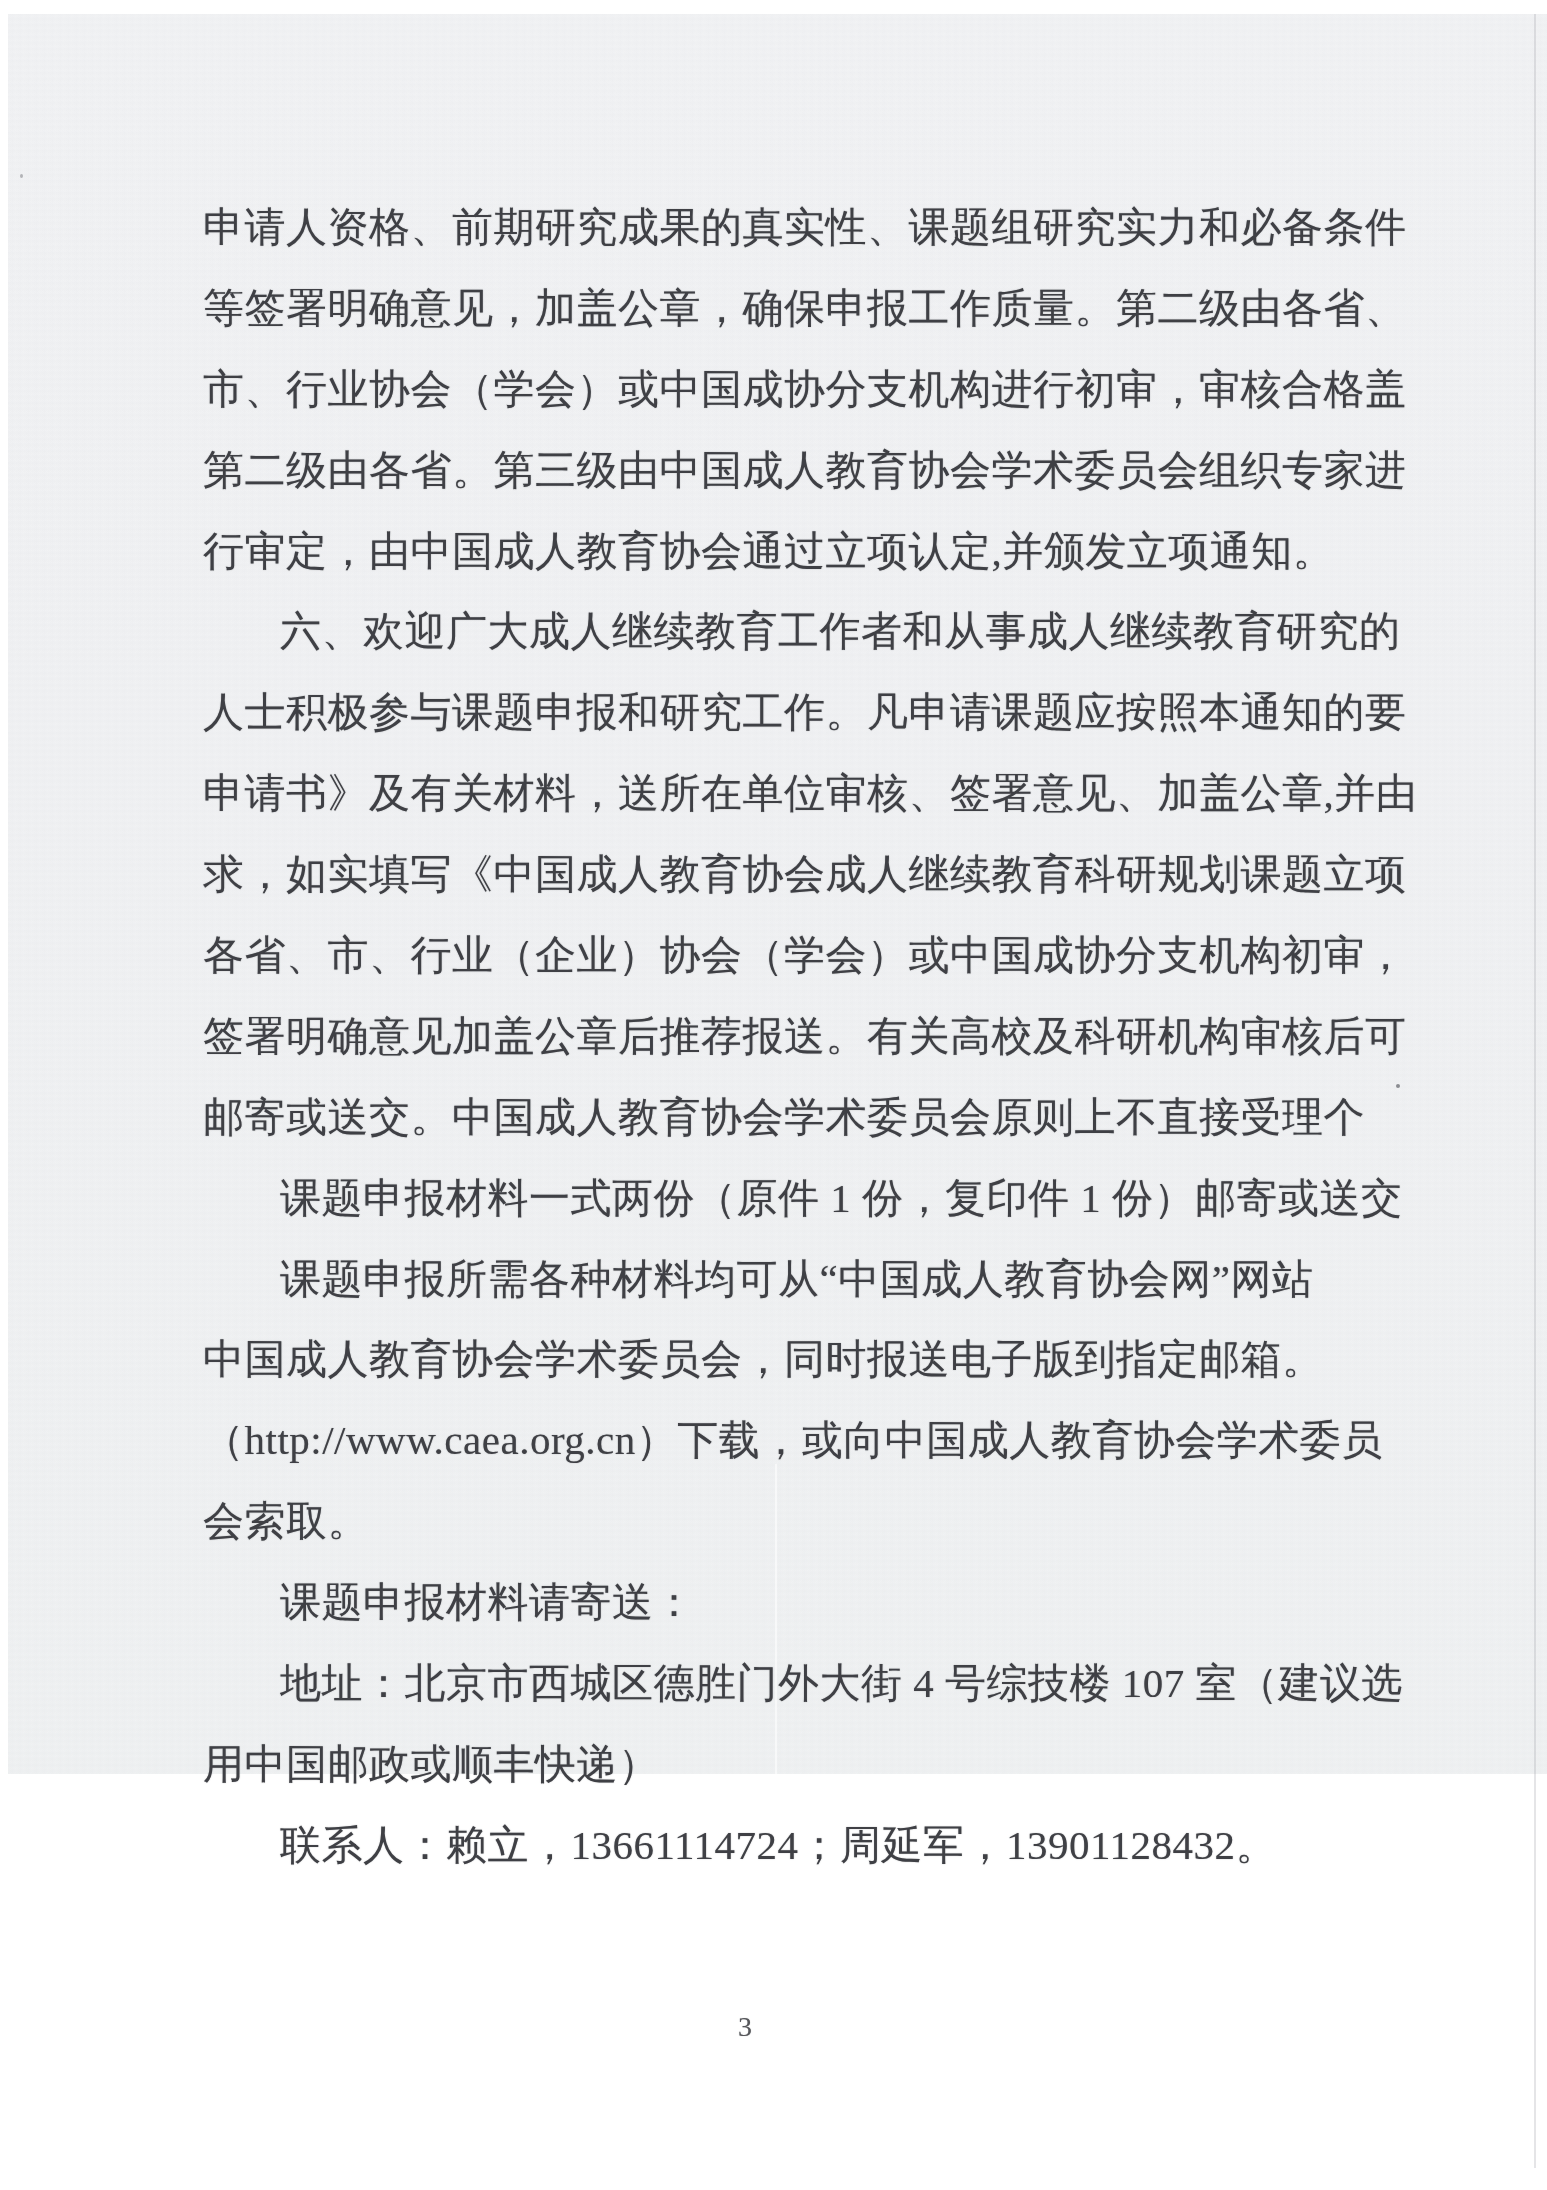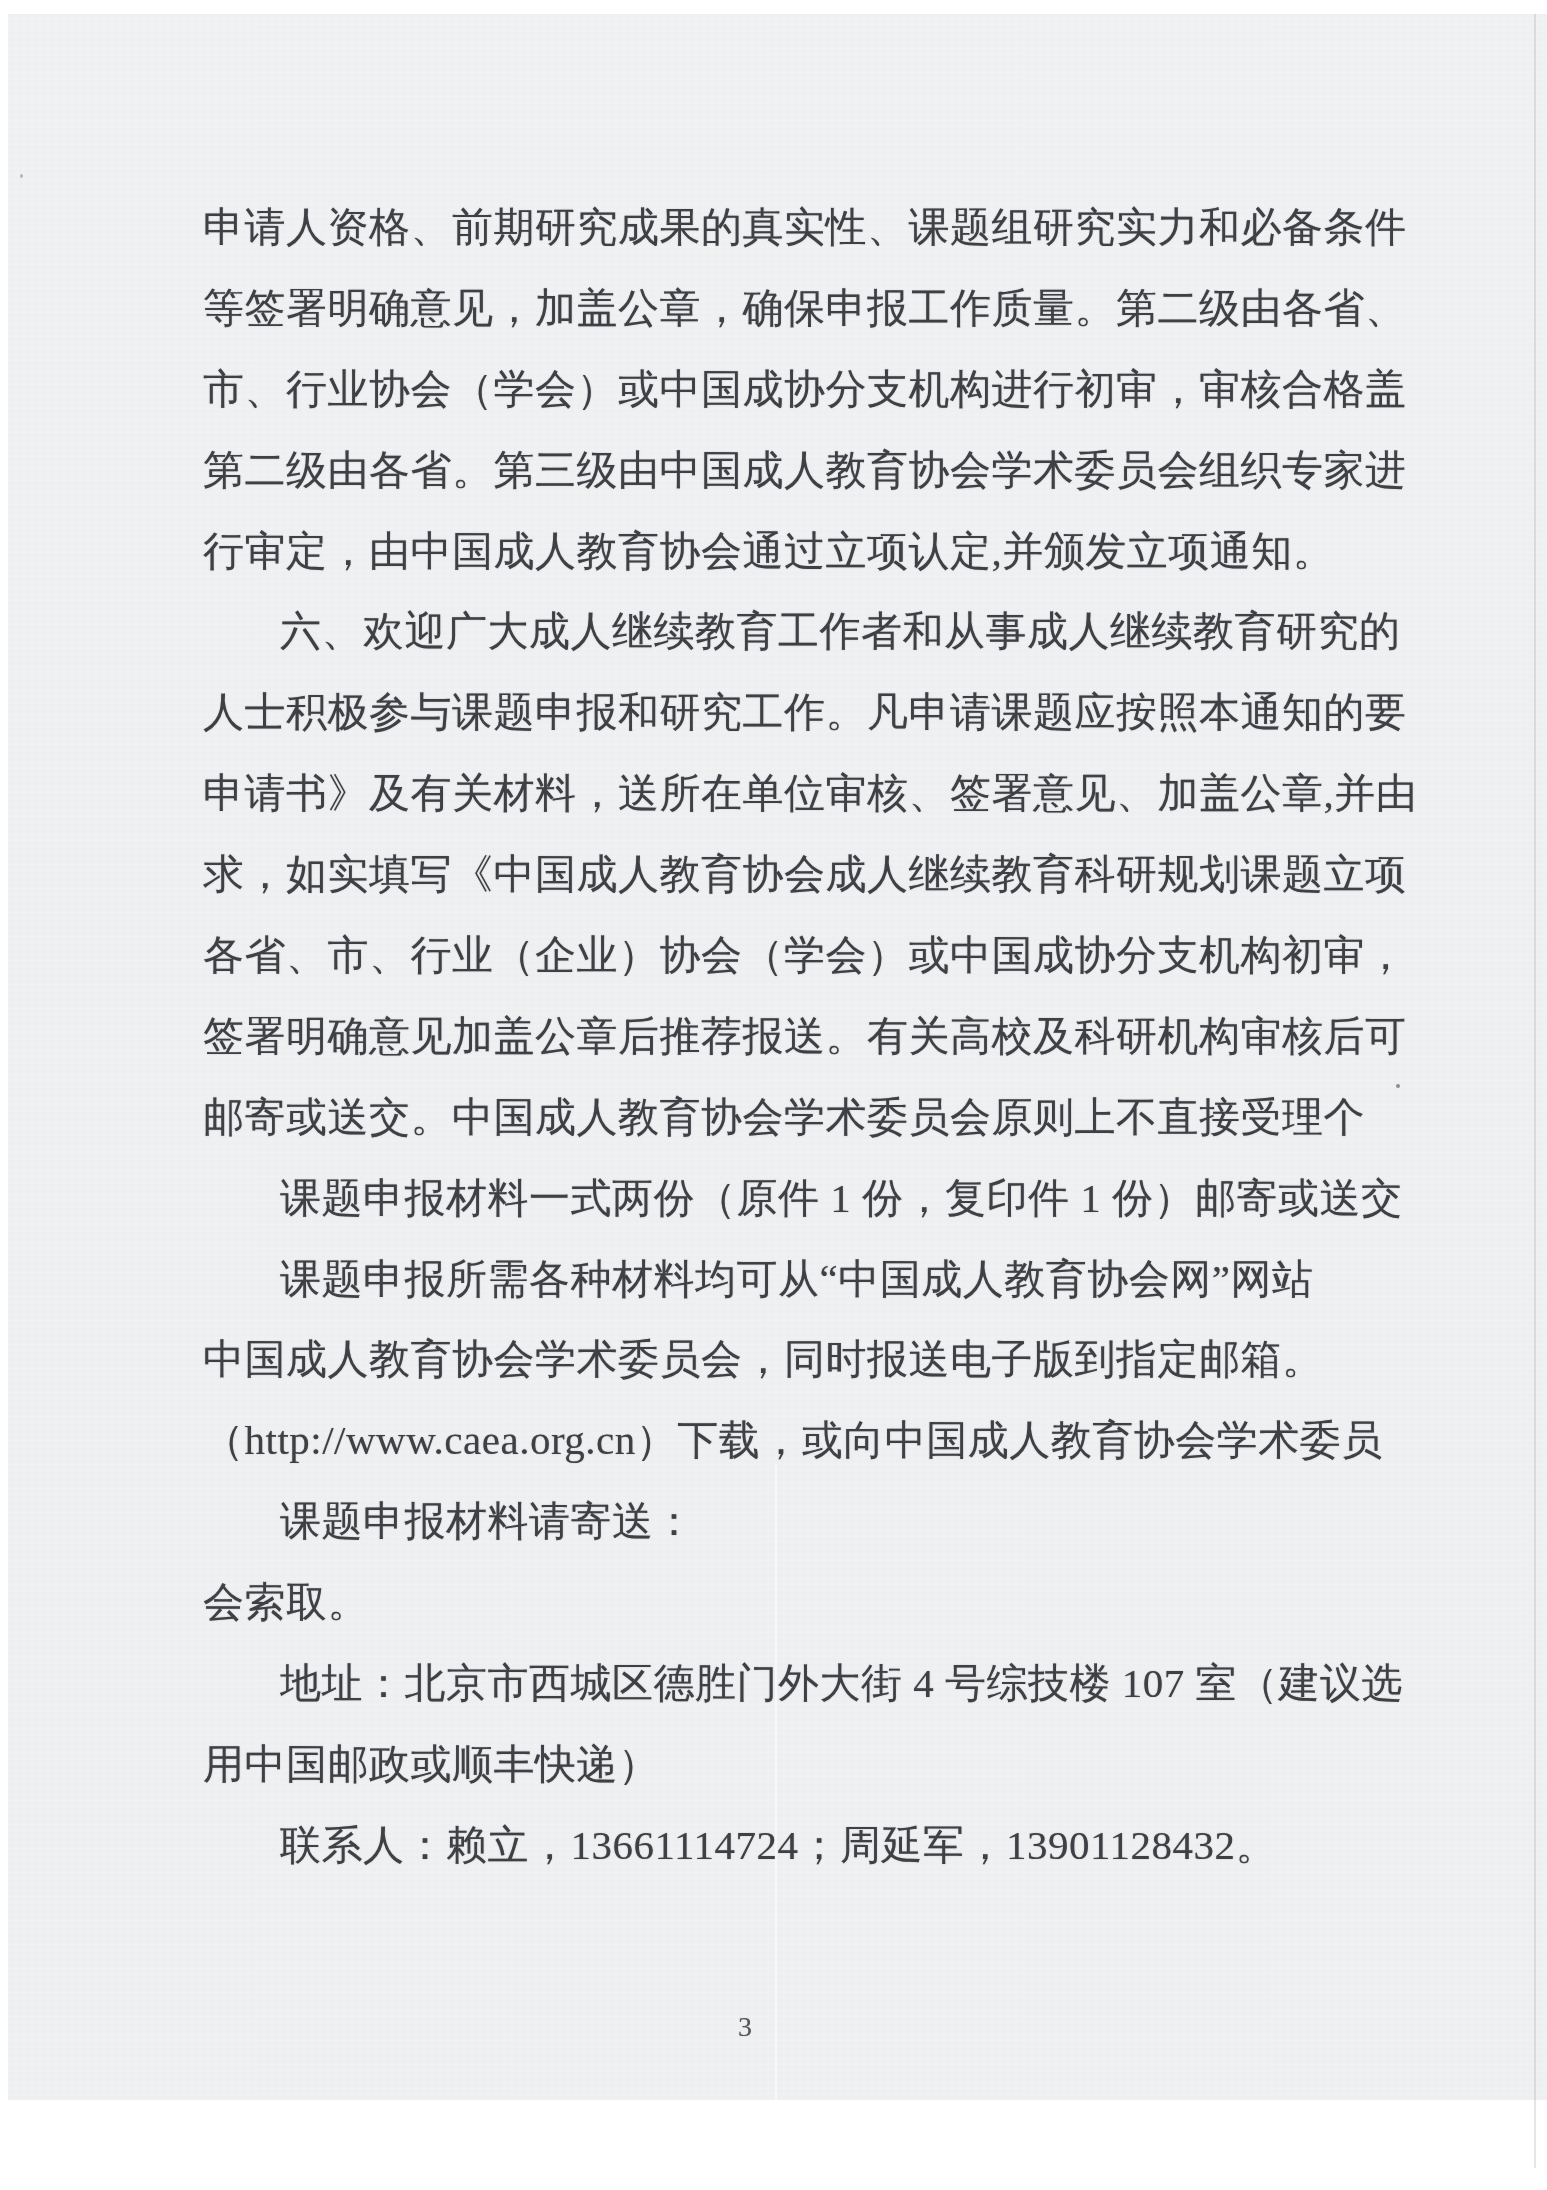--- a/index.html
+++ b/index.html
@@ -16,21 +16,21 @@
     width: 1547px;
     height: 2190px;
     background: #ffffff;
   }
   
   .scan-page {
     position: absolute;
     left: 8px;
     top: 14px;
     width: 1539px;
-    height: 2086px;
+    height: 1760px;
     background:
       linear-gradient(180deg, #f0f1f3 0%, #eff0f2 40%, #eef0f1 100%);
   }
   
   .scan-page::before {
     content: "";
     position: absolute;
     inset: 0;
     background:
       repeating-linear-gradient(0deg, rgba(255,255,255,0.05) 0px, rgba(210,212,218,0.05) 3px, rgba(255,255,255,0.05) 6px),
@@ -114,22 +114,22 @@
       <div class="line">人士积极参与课题申报和研究工作。凡申请课题应按照本通知的要</div>
       <div class="line">申请书》及有关材料，送所在单位审核、签署意见、加盖公章,并由</div>
       <div class="line">求，如实填写《中国成人教育协会成人继续教育科研规划课题立项</div>
       <div class="line">各省、市、行业（企业）协会（学会）或中国成协分支机构初审，</div>
       <div class="line">签署明确意见加盖公章后推荐报送。有关高校及科研机构审核后可</div>
       <div class="line">邮寄或送交。中国成人教育协会学术委员会原则上不直接受理个</div>
       <div class="line indent">课题申报材料一式两份（原件 1 份，复印件 1 份）邮寄或送交</div>
       <div class="line indent">课题申报所需各种材料均可从“中国成人教育协会网”网站</div>
       <div class="line">中国成人教育协会学术委员会，同时报送电子版到指定邮箱。</div>
       <div class="line">（http://www.caea.org.cn）下载，或向中国成人教育协会学术委员</div>
+      <div class="line">会索取。</div>
       <div class="line indent">课题申报材料请寄送：</div>
-      <div class="line">会索取。</div>
       <div class="line indent">地址：北京市西城区德胜门外大街 4 号综技楼 107 室（建议选</div>
       <div class="line">用中国邮政或顺丰快递）</div>
       <div class="line indent">联系人：赖立，13661114724；周延军，13901128432。</div>
     </div>
 
     <div class="page-number">3</div>
   </div>
 </div>
 
 </body></html>

